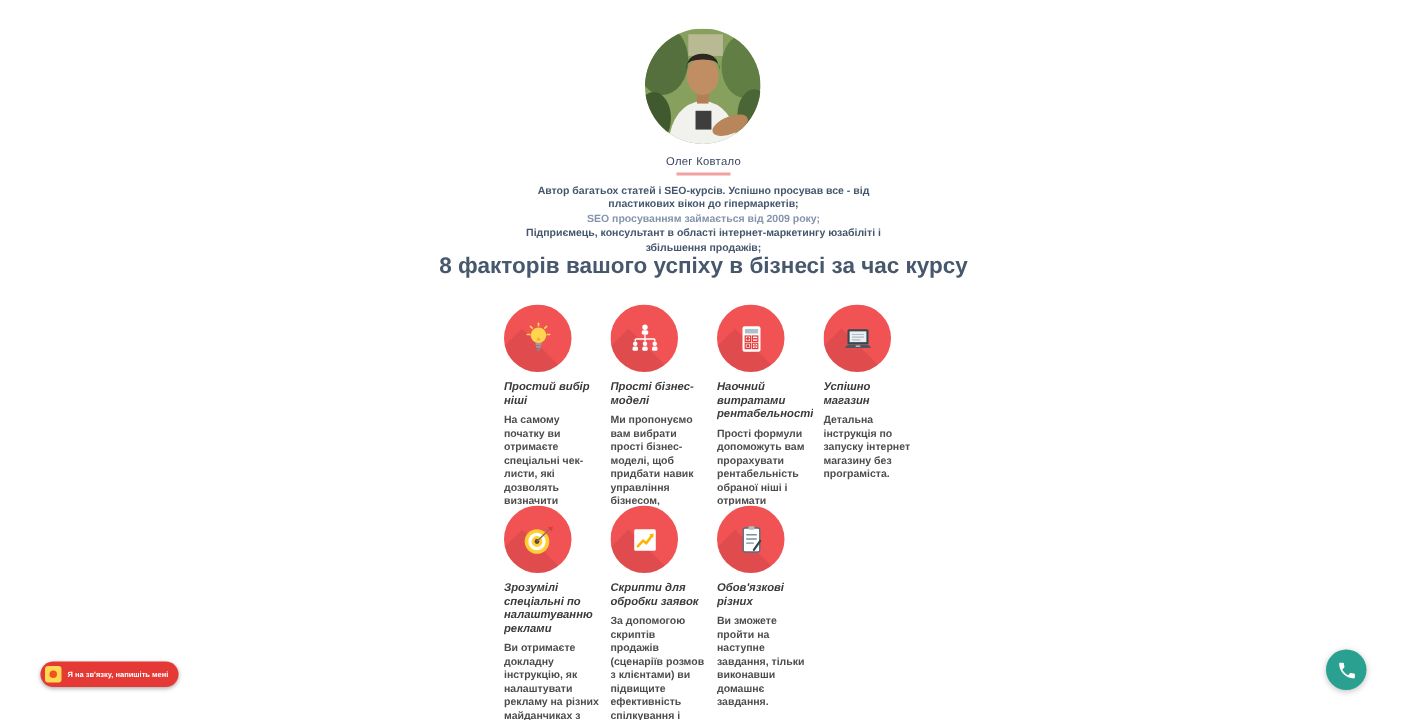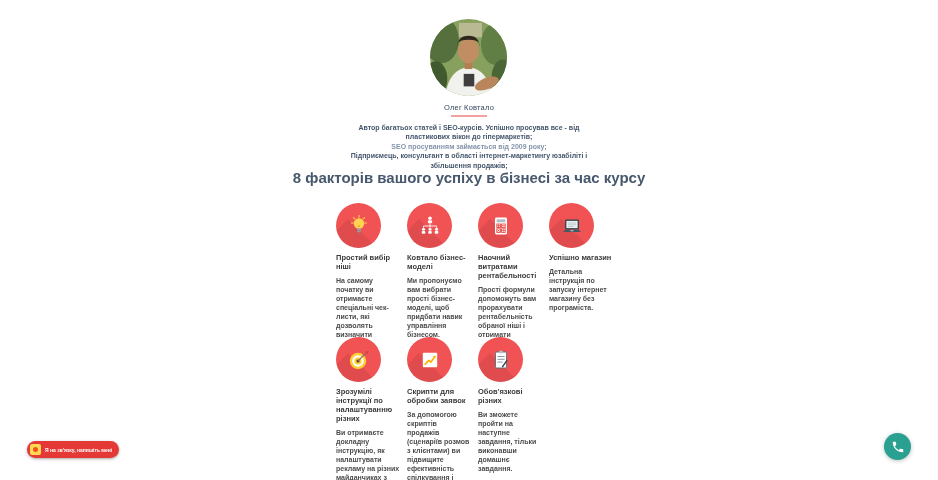--- a/index.html
+++ b/index.html
@@ -24,21 +24,21 @@
   .grid{position:absolute;left:336px;top:203px;width:277px;display:grid;
         grid-template-columns:repeat(4,64px);grid-template-rows:134px auto;column-gap:7px;}
   .cell{overflow:hidden;}
   .cell.row1{height:134px;}
   .cell.row2{height:143px;}
   .icon-circle{position:relative;width:45px;height:45px;border-radius:50%;background:#f15253;
                overflow:hidden;display:flex;align-items:center;justify-content:center;}
   .icon-circle::after{content:"";position:absolute;left:12px;top:16px;width:90px;height:90px;
                background:rgba(0,0,0,.07);transform:rotate(45deg);transform-origin:0 0;}
   .icon-circle svg{position:relative;z-index:1;width:24px;height:24px;}
-  .f-title{margin-top:5px;font-size:7.5px;line-height:9px;font-weight:700;color:#3a3a3a;}
+  .f-title{margin-top:5px;font-size:7.5px;line-height:9px;font-weight:700;color:#3a3a3a;font-style:italic;}
   .f-text{margin-top:5px;font-size:7px;line-height:9px;font-weight:600;color:#4c4c4c;}
 
   
   .chat-pill{position:absolute;left:27px;top:441px;height:17px;padding:0 7px 0 3px;
              background:#e53935;border-radius:9px;display:flex;align-items:center;gap:4px;
              box-shadow:0 1px 3px rgba(0,0,0,.35);cursor:pointer;}
   .chat-logo{width:11px;height:11px;border-radius:2px;background:#ffd952;position:relative;}
   .chat-logo::after{content:"";position:absolute;left:3px;top:3px;width:5px;height:5px;
              border-radius:50%;background:#f4511e;}
   .chat-pill span{font-size:5px;font-weight:700;color:#ffffff;white-space:nowrap;}
@@ -122,21 +122,21 @@
           <g>
             <circle cx="5.5" cy="15.2" r="1.5"></circle>
               <rect x="3.7" y="17" width="3.6" height="2.8" rx="1"></rect>
             <circle cx="12" cy="15.2" r="1.5"></circle>
               <rect x="10.2" y="17" width="3.6" height="2.8" rx="1"></rect>
             <circle cx="18.5" cy="15.2" r="1.5"></circle>
               <rect x="16.7" y="17" width="3.6" height="2.8" rx="1"></rect>
           </g>
         </svg>
       </div>
-      <div class="f-title">Ковтало бізнес-моделі</div>
+      <div class="f-title">Прості бізнес-моделі</div>
       <div class="f-text">Ми пропонуємо вам вибрати прості бізнес-моделі, щоб придбати навик управління бізнесом, зрозуміти основні</div>
     </div>
 
     <div class="cell row1">
       <div class="icon-circle">
         <svg viewBox="0 0 24 24">
           <rect x="6" y="3.5" width="12" height="17" rx="1.4" fill="#ffffff"></rect>
           <rect x="7.6" y="5.3" width="8.8" height="3" fill="#b0bec5"></rect>
           <g fill="none" stroke="#e53935" stroke-width="0.8">
             <rect x="7.8" y="10" width="3.6" height="3.6" fill="#ffffff"></rect>
@@ -182,21 +182,21 @@
       <div class="icon-circle">
         <svg viewBox="0 0 24 24">
           <circle cx="11" cy="13" r="8.2" fill="#ffce31"></circle>
           <circle cx="11" cy="13" r="5.8" fill="#ffffff"></circle>
           <circle cx="11" cy="13" r="3.6" fill="#ffce31"></circle>
           <circle cx="11" cy="13" r="1.6" fill="#5d4037"></circle>
           <line x1="11" y1="13" x2="19.5" y2="4.5" stroke="#8d6e63" stroke-width="1.1"></line>
           <path d="M18.2 3.4 L21.6 3.2 L20.8 6.4 Z" fill="#e53935"></path>
         </svg>
       </div>
-      <div class="f-title">Зрозумілі інструкції по налаштуванню різних</div>
+      <div class="f-title">Зрозумілі спеціальні по налаштуванню реклами</div>
       <div class="f-text">Ви отримаєте докладну інструкцію, як налаштувати рекламу на різних майданчиках з мінімальними витратами</div>
     </div>
 
     <div class="cell row2">
       <div class="icon-circle">
         <svg viewBox="0 0 24 24">
           <rect x="4.8" y="4.8" width="14.4" height="14.4" rx="1" fill="#ffffff"></rect>
           <polyline points="7.2,16.2 10.8,12.4 12.8,14.2 16.2,9.6" fill="none" stroke="#ffb300" stroke-width="1.7" stroke-linecap="round" stroke-linejoin="round"></polyline>
           <path d="M14.8,8.2 L17.8,7.6 L17.4,10.6 Z" fill="#ffb300"></path>
         </svg>

